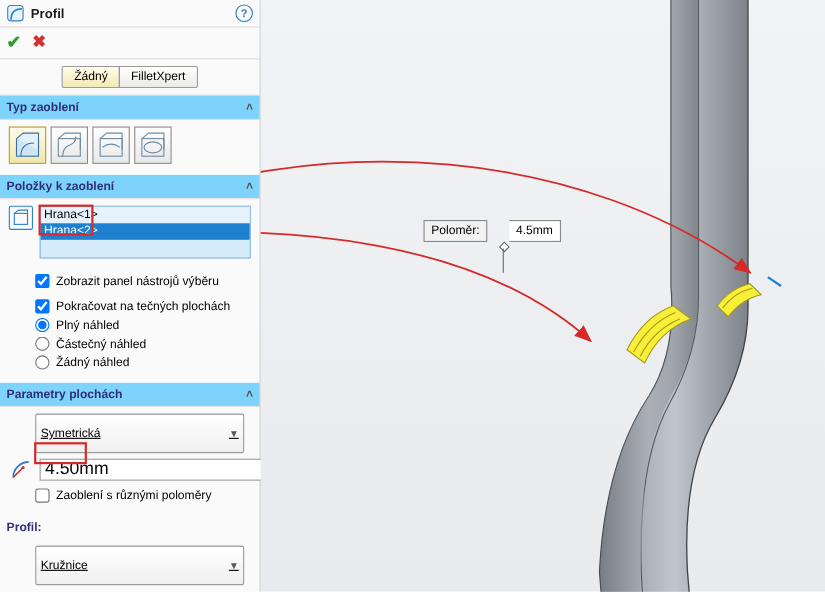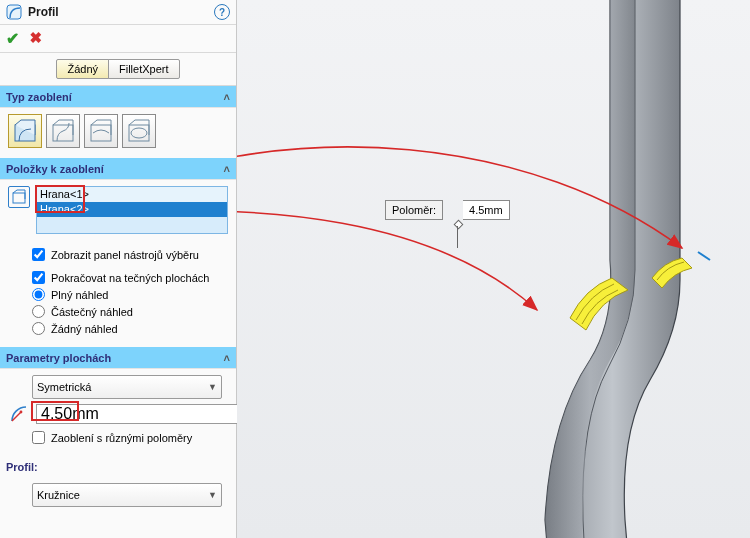--- a/index.html
+++ b/index.html
@@ -36,21 +36,21 @@
   .sel-ico { width:22px; height:22px; border:1.5px solid #2f7fca; display:flex; align-items:center; justify-content:center; color:#2f7fca; border-radius:2px;}
   .sel-list { flex:1; border:1px solid #7db6e4; background:#d7ecfb; min-height:48px; }
   .sel-item { padding: 1px 3px; background:#e6f3fc; border-bottom:0; line-height:13px;}
   .sel-item.sel { background:#1f80cf; color:#fff; }
   .red-box1 { position:absolute; border:2px solid #d62828; }
 
   .chk-row, .rad-row { display:flex; align-items:flex-end; gap:6px; padding:2px 0 2px 24px;}
   .chk-row input, .rad-row input { margin:0; }
   .indent { padding-left: 24px;}
 
-  .combo { width: 190px; height:24px; border:1px solid #9a9a9a; background: linear-gradient(#fff,#efefef); border-radius:2px; display:flex; align-items:center; padding: 4px 4px; cursor:pointer; }
+  .combo { width: 190px; height:36px; border:1px solid #9a9a9a; background: linear-gradient(#fff,#efefef); border-radius:2px; display:flex; align-items:center; padding: 4px 4px; cursor:pointer;text-decoration:underline; }
   .combo .arrow { margin-left:auto; font-size:9px; color:#555;}
 
   .spin-row { display:flex; align-items:center; gap:6px; padding:4px 0 4px 0px;}
   .spin-ico { width:22px; height:22px; display:flex; align-items:center; justify-content:center; }
   .spin { display:flex; align-items:center; width:190px; }
   .spin input { flex:1; height:20px; border:1px solid #9a9a9a; padding:0 4px; font-size:16px;}
   .spin .updn { width:16px; height:20px; border:1px solid #9a9a9a; border-left:none; background:linear-gradient(#fff,#e8e8e8); display:flex; flex-direction:column; }
   .spin .updn span { flex:1; display:flex; align-items:center; justify-content:center; font-size:6px; cursor:pointer; color:#444;}
   .spin .updn span:first-child{border-bottom:1px solid #c4c4c4;}
 

